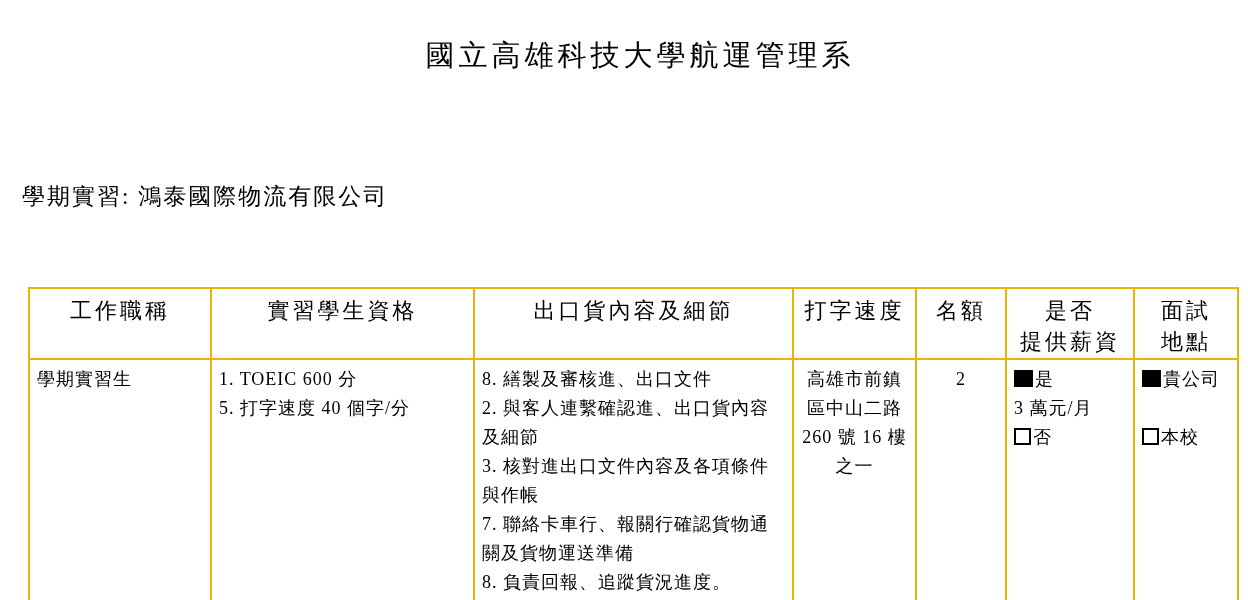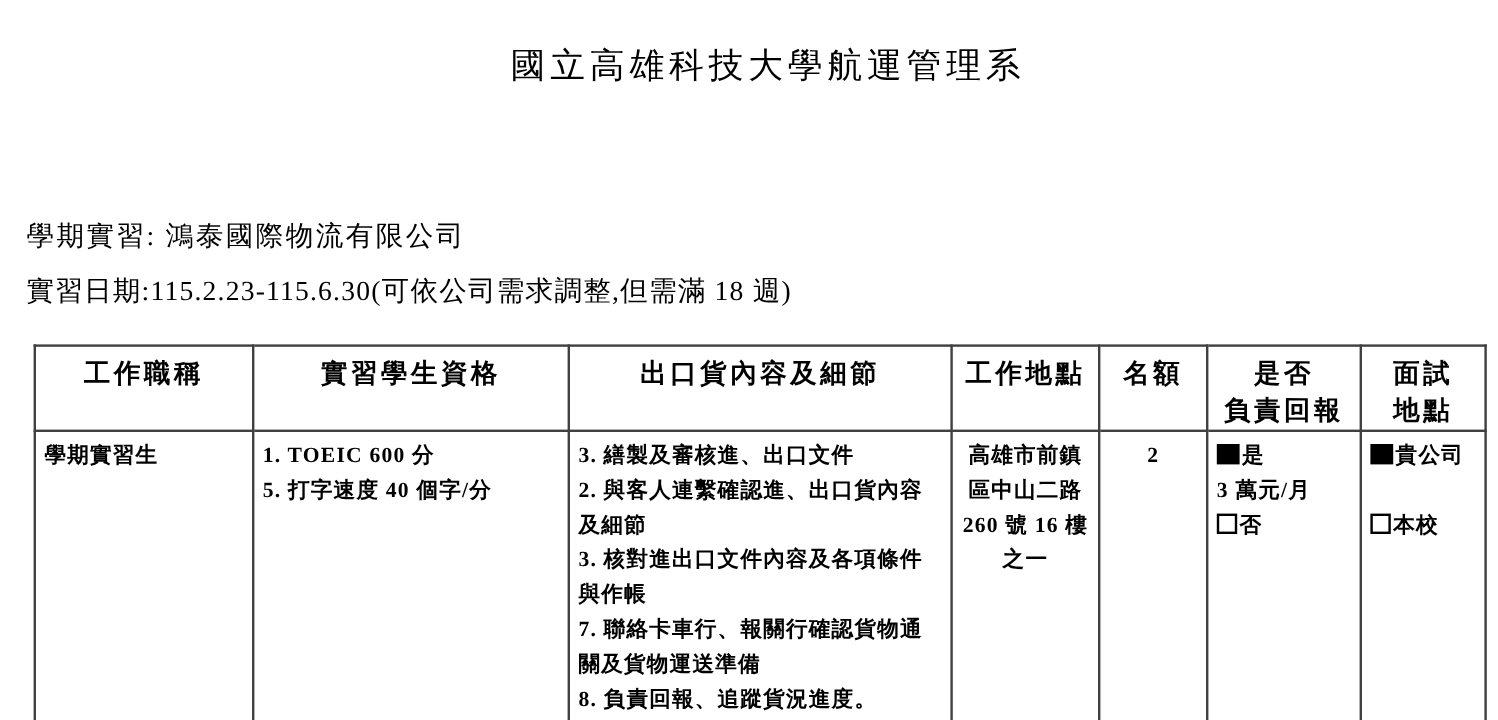--- a/index.html
+++ b/index.html
@@ -40,23 +40,23 @@
   }
   table.quota-table {
     position: absolute;
     left: 28px;
     top: 287px;
     width: 1209px;
     border-collapse: collapse;
     table-layout: fixed;
   }
   .quota-table th, .quota-table td {
-    border: 2px solid #404040;
+    border: 2px solid #eab308;
     vertical-align: top;
-    font-weight: bold;
+    font-weight: normal;
     overflow: hidden;
   }
   .quota-table th {
     font-size: 22px;
     letter-spacing: 3px;
     text-align: center;
     padding-top: 6px;
     line-height: 31px;
     height: 66px;
     box-sizing: border-box;
@@ -96,60 +96,57 @@
 <div class="page">
 
   <div class="titles">
     <div class="title-line">國立高雄科技大學航運管理系</div>
   </div>
 
   <div class="field field-company">
     <span>學期實習: </span><span class="u">鴻泰國際物流有限公司</span>
   </div>
 
-  <div class="field field-date">
-    <span>實習日期:</span><span class="u">115.2.23-115.6.30</span><span>(可依公司需求調整,但需滿 18 週)</span>
-  </div>
 
   <table class="quota-table">
     <colgroup>
       <col style="width:182px">
       <col style="width:263px">
       <col style="width:319px">
       <col style="width:123px">
       <col style="width:90px">
       <col style="width:128px">
       <col style="width:104px">
     </colgroup>
     <thead>
       <tr>
         <th>工作職稱</th>
         <th>實習學生資格</th>
         <th>出口貨內容及細節</th>
-        <th>工作地點</th>
+        <th>打字速度</th>
         <th>名額</th>
         <th>
           <div>是否</div>
-          <div>負責回報</div>
+          <div>提供薪資</div>
         </th>
         <th>
           <div>面試</div>
           <div>地點</div>
         </th>
       </tr>
     </thead>
     <tbody>
       <tr>
         <td>學期實習生</td>
         <td>
           <div class="cell-line">1. TOEIC 600 分</div>
           <div class="cell-line">5. 打字速度 40 個字/分</div>
         </td>
         <td>
-          <div class="cell-line">3. 繕製及審核進、出口文件</div>
+          <div class="cell-line">8. 繕製及審核進、出口文件</div>
           <div class="cell-line">2. 與客人連繫確認進、出口貨內容及細節</div>
           <div class="cell-line">3. 核對進出口文件內容及各項條件與作帳</div>
           <div class="cell-line">7. 聯絡卡車行、報關行確認貨物通關及貨物運送準備</div>
           <div class="cell-line">8. 負責回報、追蹤貨況進度。</div>
           <div class="cell-line">6. 完成主管交辦事項</div>
         </td>
         <td class="td-center">高雄市前鎮區中山二路 260 號 16 樓之一</td>
         <td class="td-center">2</td>
         <td>
           <div class="opt">

